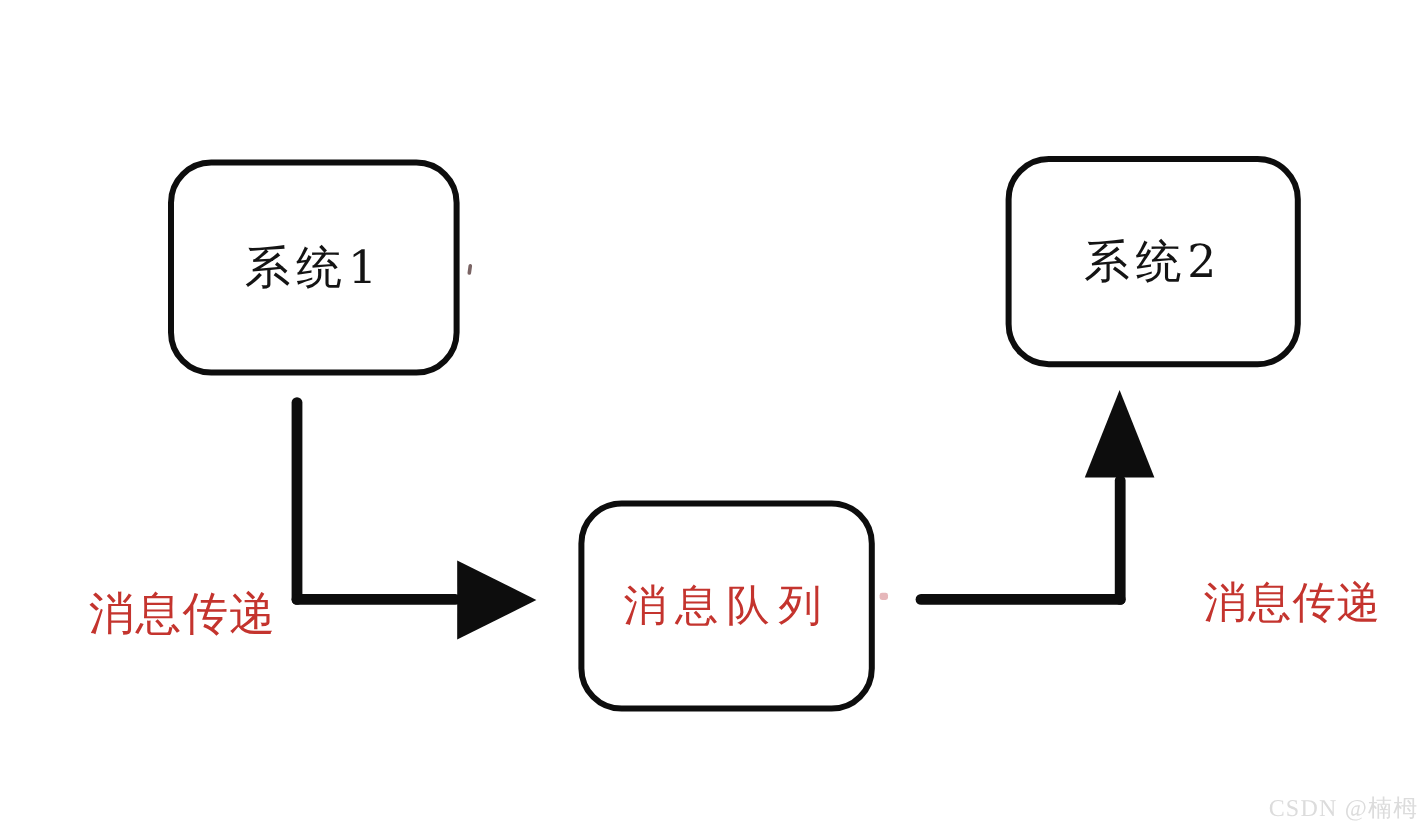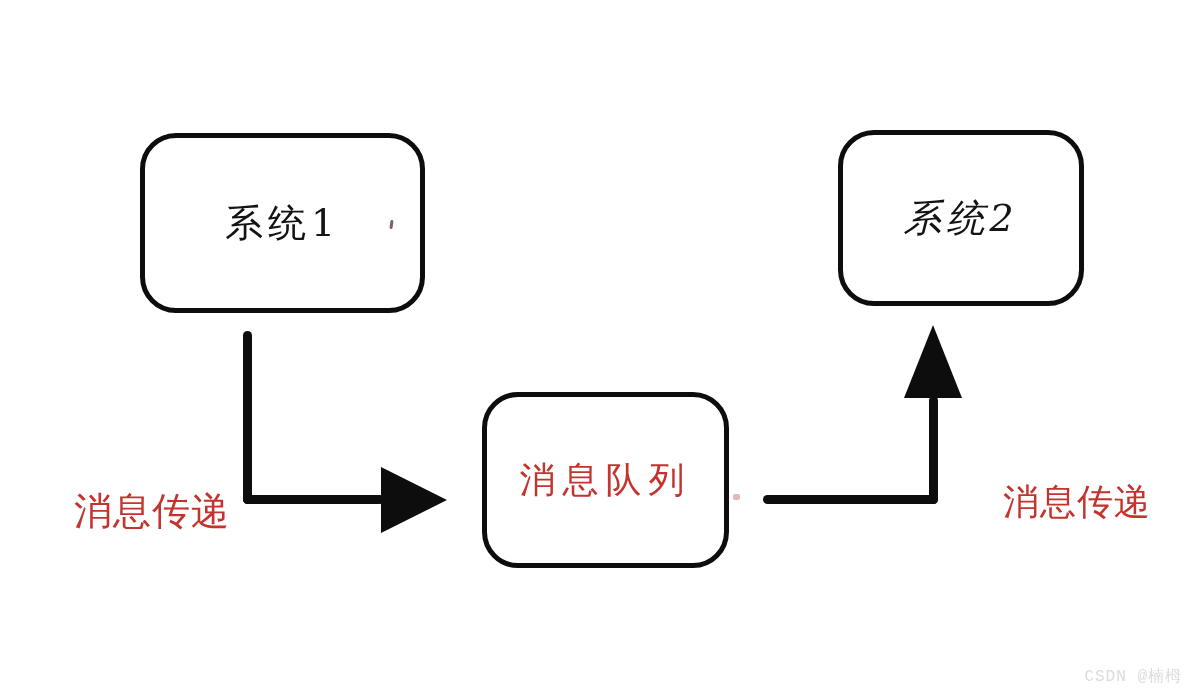--- a/index.html
+++ b/index.html
@@ -25,23 +25,23 @@
     align-items: center;
     justify-content: center;
     box-sizing: border-box;
   }
   .node-label {
     font-size: 38px;
     letter-spacing: 5px;
     color: #141414;
     white-space: nowrap;
   }
-  #node-system1 { left: 140px; top: 133px; width: 285px; height: 180px; }
-  #node-system2 { left: 838px; top: 130px; width: 246px; height: 176px; font-style: italic; }
-  #node-queue   { left: 482px; top: 392px; width: 247px; height: 176px; }
+  #node-system1 { left: 140px; top: 133px; width: 243px; height: 180px; }
+  #node-system2 { left: 838px; top: 130px; width: 246px; height: 176px; }
+  #node-queue   { left: 482px; top: 417px; width: 247px; height: 176px; }
   #node-queue .node-label { color: #c4342e; font-size: 36px; letter-spacing: 7px; }
 
   
   .seg {
     position: absolute;
     background: #0d0d0d;
     border-radius: 5px;
   }
   #edge1-vertical   { left: 243px; top: 331px; width: 9px;   height: 173px; }
   #edge1-horizontal { left: 243px; top: 495px; width: 141px; height: 9px;  }
@@ -89,22 +89,22 @@
     width: 7px; height: 6px;
     background: #e6b7ba;
     border-radius: 2px;
   }
 
   
   .watermark {
     position: absolute;
     right: 8px;
     bottom: 6px;
-    font-family: Liberation Mono, monospace;
-    font-size: 16px;
+    font-family: Liberation Serif, serif;
+    font-size: 20px;
     color: #dcdcdc;
     letter-spacing: 1px;
     white-space: nowrap;
   }
 </style>
 </head>
 <body>
 
 <div class="canvas">
 

